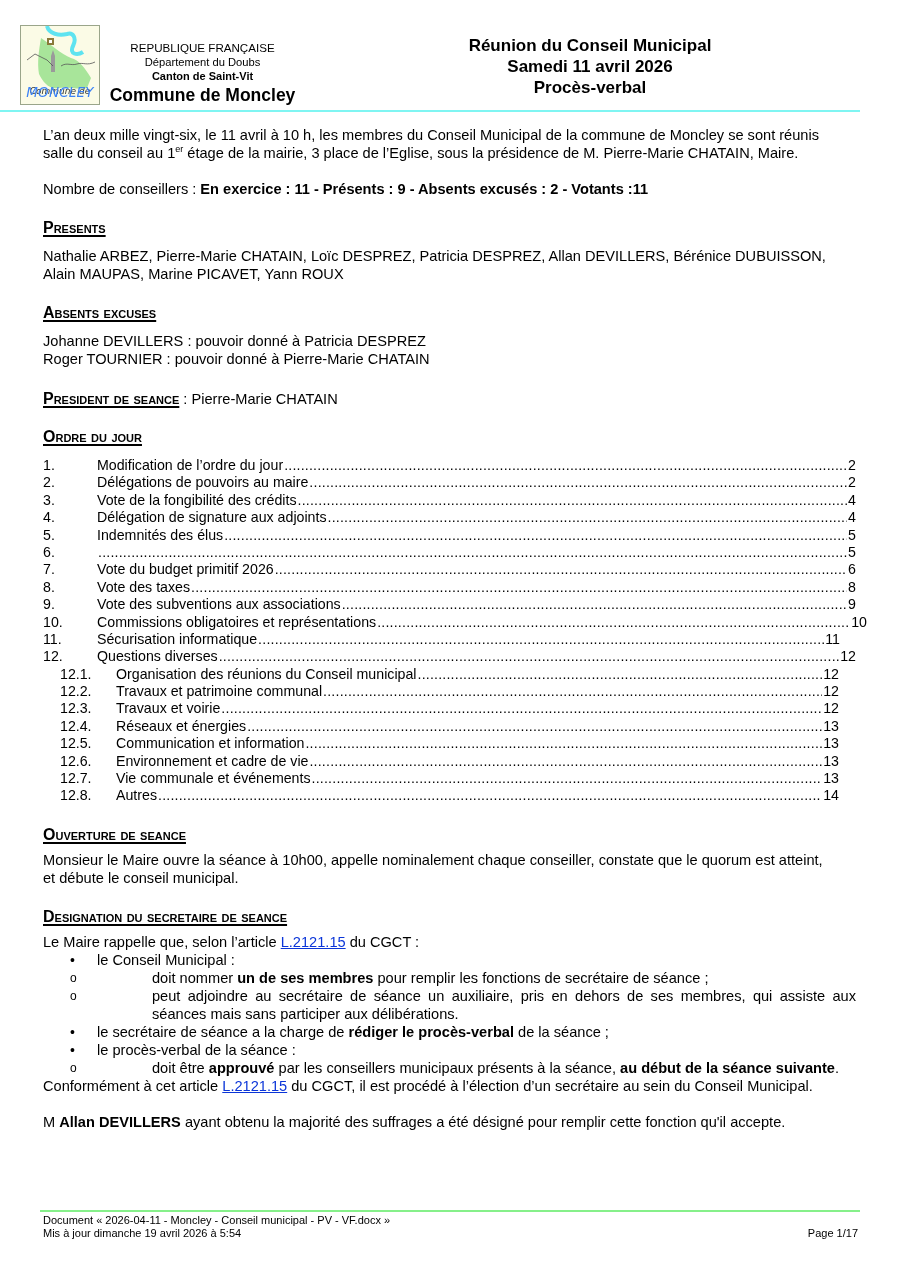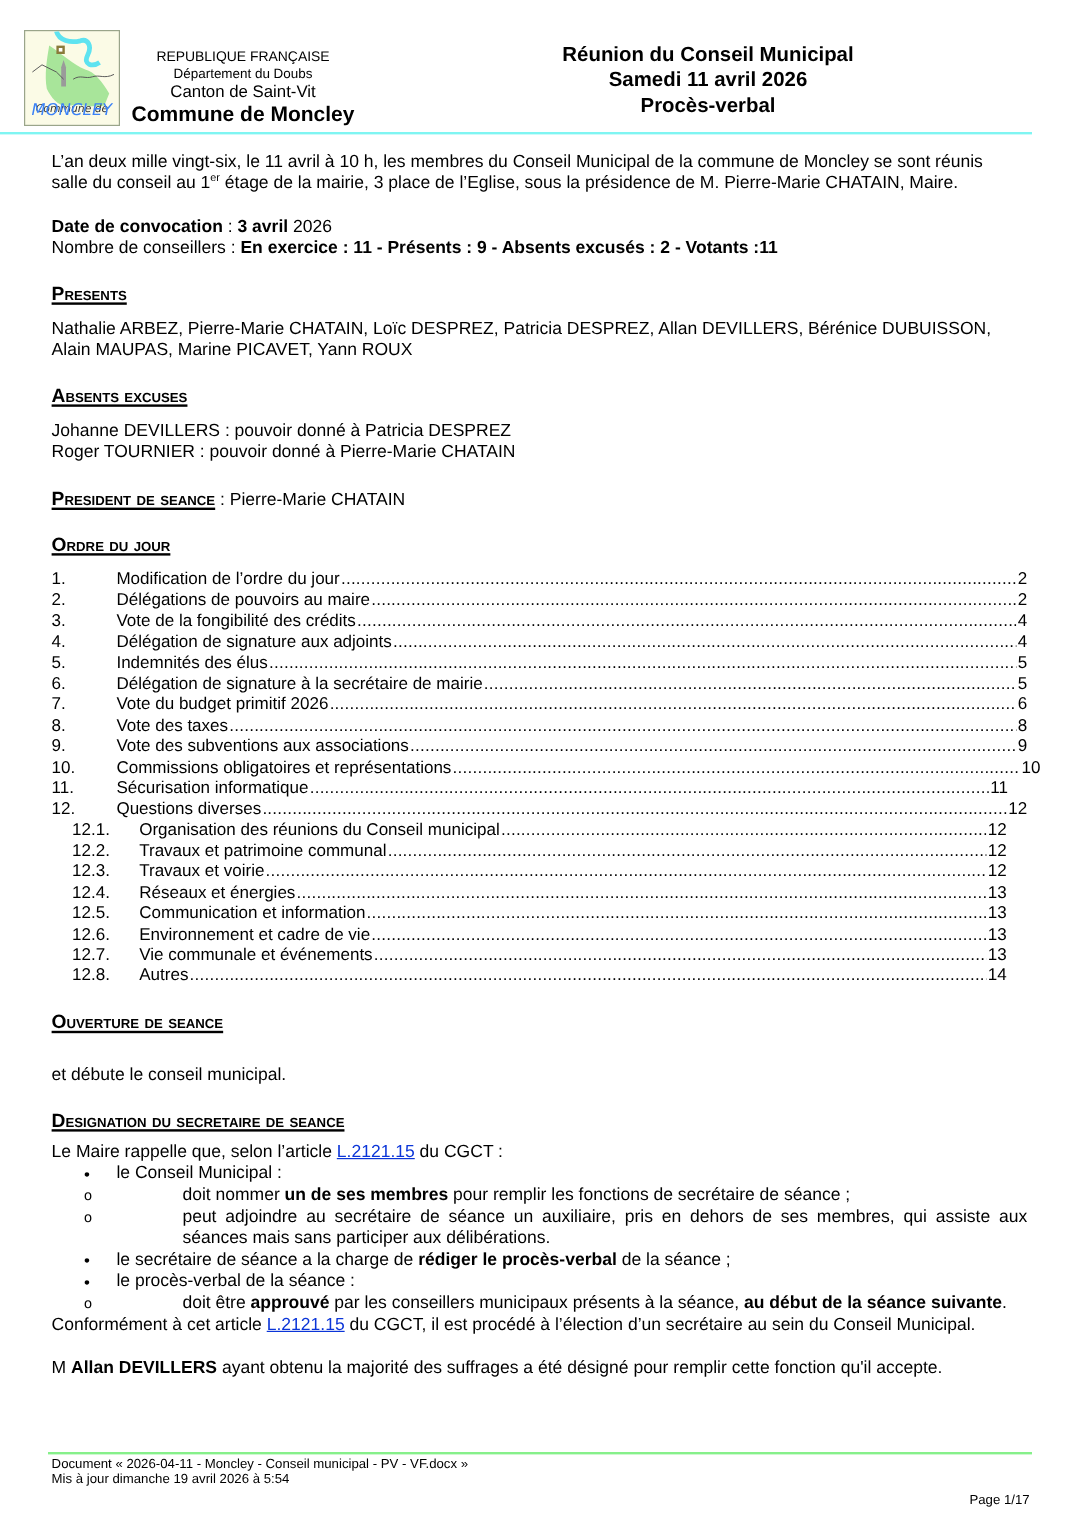--- a/index.html
+++ b/index.html
@@ -11,21 +11,21 @@
           border: 1px solid #9aa58a; background: #fbfbe6; box-sizing: border-box; overflow: hidden; }
   .logo svg { position: absolute; left: 0; top: 0; }
   .logo .l1 { position: absolute; left: 0; width: 100%; top: 60px; text-align: center;
               font-family: "DejaVu Sans", sans-serif; font-style: italic; font-size: 9px; color: #333; }
   .logo .l2 { position: absolute; left: 0; width: 100%; top: 58px; text-align: center;
               font-family: "DejaVu Sans", sans-serif; font-style: italic; font-size: 13.5px; color: #3b82f6; letter-spacing: 0.2px; }
 
   .hdr-left { position: absolute; left: 100px; top: 41px; width: 205px; text-align: center; }
   .hdr-left .r1 { font-size: 11.6px; line-height: 14px; }
   .hdr-left .r2 { font-size: 11.2px; line-height: 14px; }
-  .hdr-left .r3 { font-size: 14px; line-height: 14px; }
+  .hdr-left .r3 { font-size: 11px; line-height: 14px; font-weight: bold; }
   .hdr-left .r4 { font-size: 17.5px; font-weight: bold; line-height: 22px; margin-top: 1px; }
 
   .hdr-right { position: absolute; left: 420px; top: 35px; width: 340px; text-align: center;
                font-size: 17px; font-weight: bold; line-height: 21px; }
 
   .hdr-rule { position: absolute; left: 0; top: 110px; width: 860px; height: 2px; background: #7ff5f2; }
 
   
   .content { position: absolute; left: 43px; top: 126px; width: 813px; }
   p { margin: 0; line-height: 18px; }
@@ -50,21 +50,21 @@
   ul.l1 { margin: 0; padding-left: 0; list-style: none; }
   ul.l1 > li { position: relative; padding-left: 54px; line-height: 18px; }
   ul.l1 > li::before { content: "\2022"; position: absolute; left: 27px; top: 0; font-size: 14px; }
   ul.l2 { margin: 0; padding: 0; list-style: none; }
   ul.l2 > li { position: relative; padding-left: 55px; line-height: 18px; text-align: justify; }
   ul.l2 > li::before { content: "o"; position: absolute; left: 27px; top: 0; font-size: 12px; }
 
   
   .ftr-rule { position: absolute; left: 40px; top: 1210px; width: 820px; height: 2px; background: #86f08a; }
   .ftr { position: absolute; left: 43px; top: 1214px; width: 815px; font-size: 11px; line-height: 13px; }
-  .ftr .page { position: absolute; right: 0; top: 30px; }
+  .ftr .page { position: absolute; right: 0; top: 13px; }
 </style>
 </head>
 <body>
 
 <div class="logo">
   <svg width="80" height="80" viewBox="0 0 80 80">
     <path d="M20 12 C32 20 40 28 50 32 C58 34 64 42 70 52 L66 62 C56 64 46 60 38 62 C28 64 22 56 18 48 C16 36 18 24 20 12 Z" fill="#a8e59a"></path>
     <path d="M26 0 C28 8 38 10 46 8 C52 6 56 12 52 20 C48 28 56 30 62 26" stroke="#5ee3f0" stroke-width="4" fill="none"></path>
     <rect x="26" y="12" width="7" height="7" fill="#8a7a3a"></rect>
     <rect x="28" y="14" width="3" height="3" fill="#fff"></rect>
@@ -93,23 +93,20 @@
 
 <div class="content">
 
   <p>
     <span>L’an deux mille vingt-six, le 11 avril à 10 h, les membres du Conseil Municipal de la commune de Moncley se sont réunis</span><br>
     <span>salle du conseil au 1</span><sup>er</sup><span> étage de la mairie, 3 place de l’Eglise, sous la présidence de M. Pierre-Marie CHATAIN, Maire.</span>
   </p>
   <div class="gap"></div>
 
   <p>
-    <b>Date de convocation</b><span> : </span><b>3 avril</b><span> 2026</span>
-  </p>
-  <p>
     <span>Nombre de conseillers : </span><b>En exercice : 11 - Présents : 9 - Absents excusés : 2 - Votants :11</b>
   </p>
 
   <div style="height:20px"></div>
   <div class="sec">Presents</div>
   <div style="height:9px"></div>
   <p>
     <span>Nathalie ARBEZ, Pierre-Marie CHATAIN, Loïc DESPREZ, Patricia DESPREZ, Allan DEVILLERS, Bérénice DUBUISSON,</span><br>
     <span>Alain MAUPAS, Marine PICAVET, Yann ROUX</span>
   </p>
@@ -155,21 +152,20 @@
         <span class="toc-page">4</span>
       </div>
     <div class="toc-row">
         <span class="toc-num">5.</span>
         <span class="toc-label">Indemnités des élus</span>
         <span class="toc-dots"></span>
         <span class="toc-page">5</span>
       </div>
     <div class="toc-row">
         <span class="toc-num">6.</span>
-        <span class="toc-label">Délégation de signature à la secrétaire de mairie</span>
         <span class="toc-dots"></span>
         <span class="toc-page">5</span>
       </div>
     <div class="toc-row">
         <span class="toc-num">7.</span>
         <span class="toc-label">Vote du budget primitif 2026</span>
         <span class="toc-dots"></span>
         <span class="toc-page">6</span>
       </div>
     <div class="toc-row">
@@ -249,21 +245,21 @@
         <span class="toc-label">Autres</span>
         <span class="toc-dots"></span>
         <span class="toc-page">14</span>
       </div>
   </div>
 
   <div style="height:20px"></div>
   <div class="sec">Ouverture de seance</div>
   <div style="height:6px"></div>
   <p>
-    <br>
+    <span>Monsieur le Maire ouvre la séance à 10h00, appelle nominalement chaque conseiller, constate que le quorum est atteint,</span><br>
     <span>et débute le conseil municipal.</span>
   </p>
 
   <div style="height:20px"></div>
   <div class="sec">Designation du secretaire de seance</div>
   <div style="height:6px"></div>
 
   <p>
     <span>Le Maire rappelle que, selon l’article </span><a class="link">L.2121.15</a><span> du CGCT :</span>
   </p>

